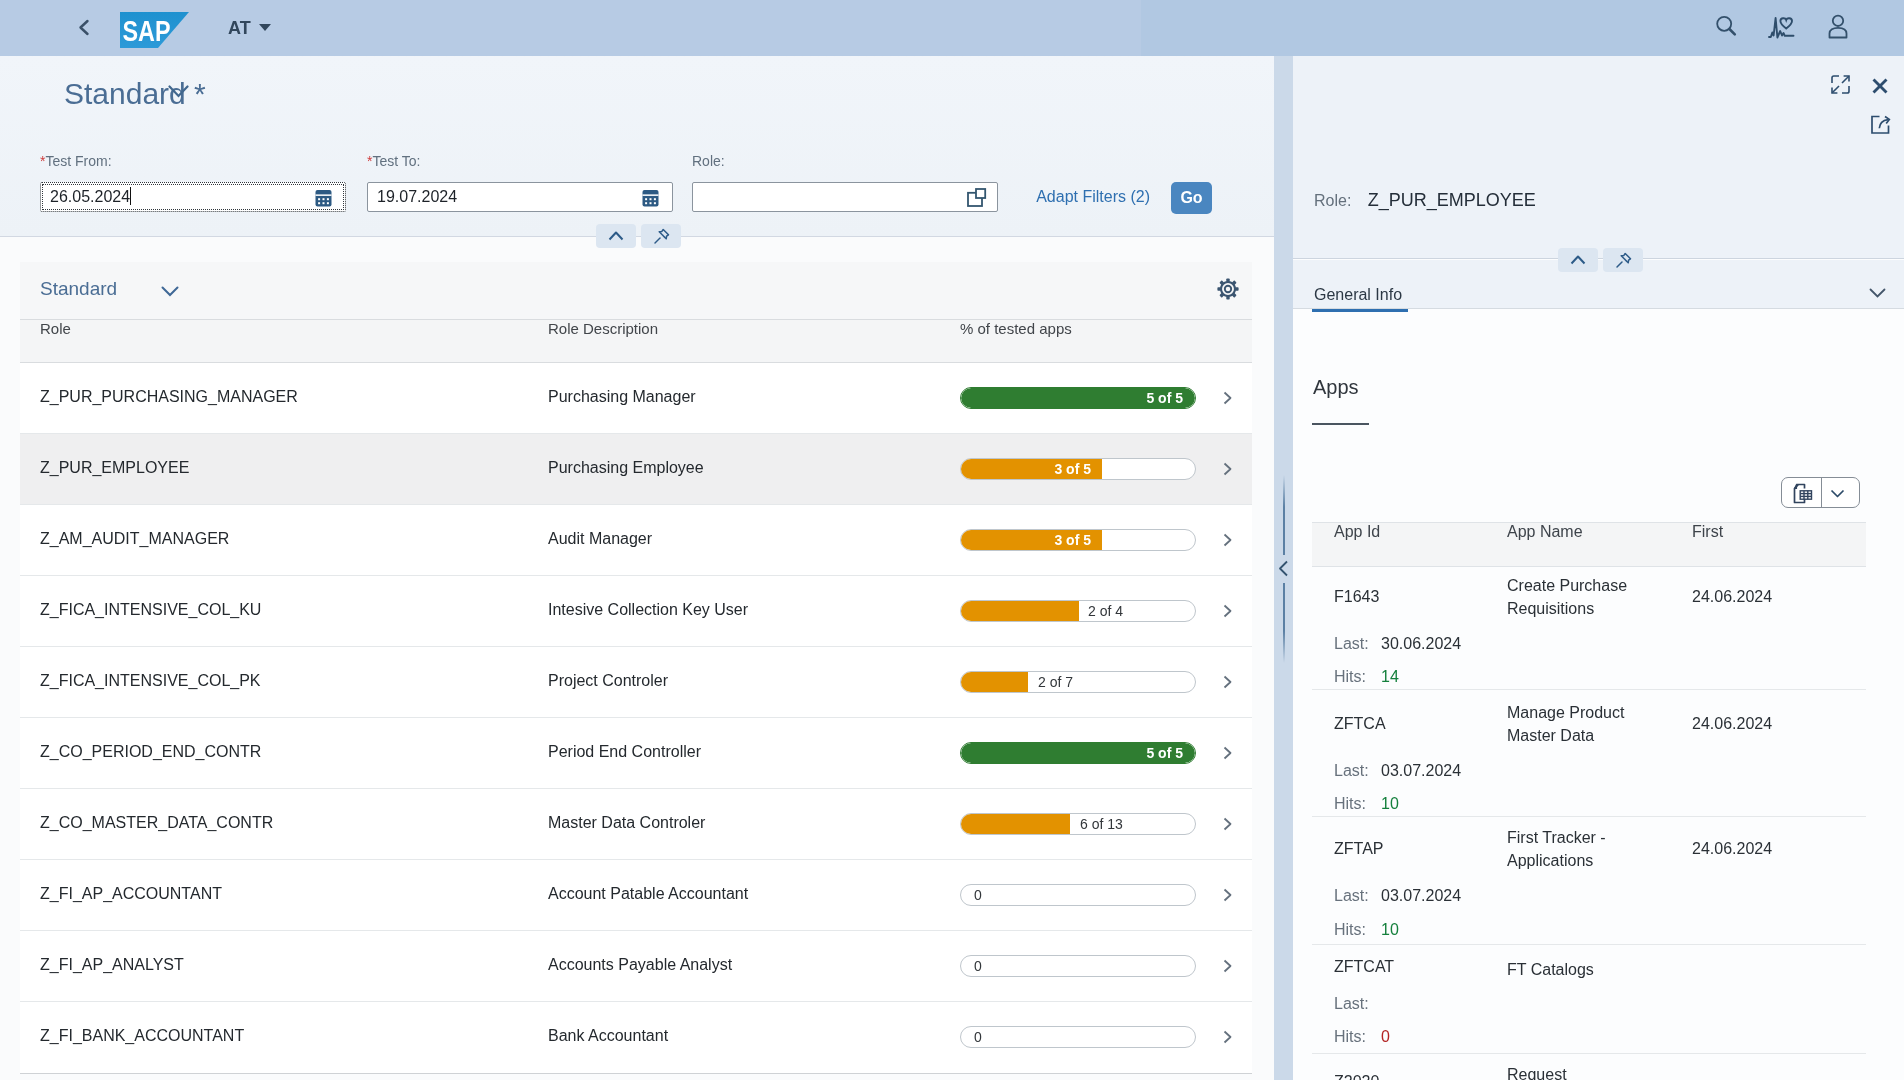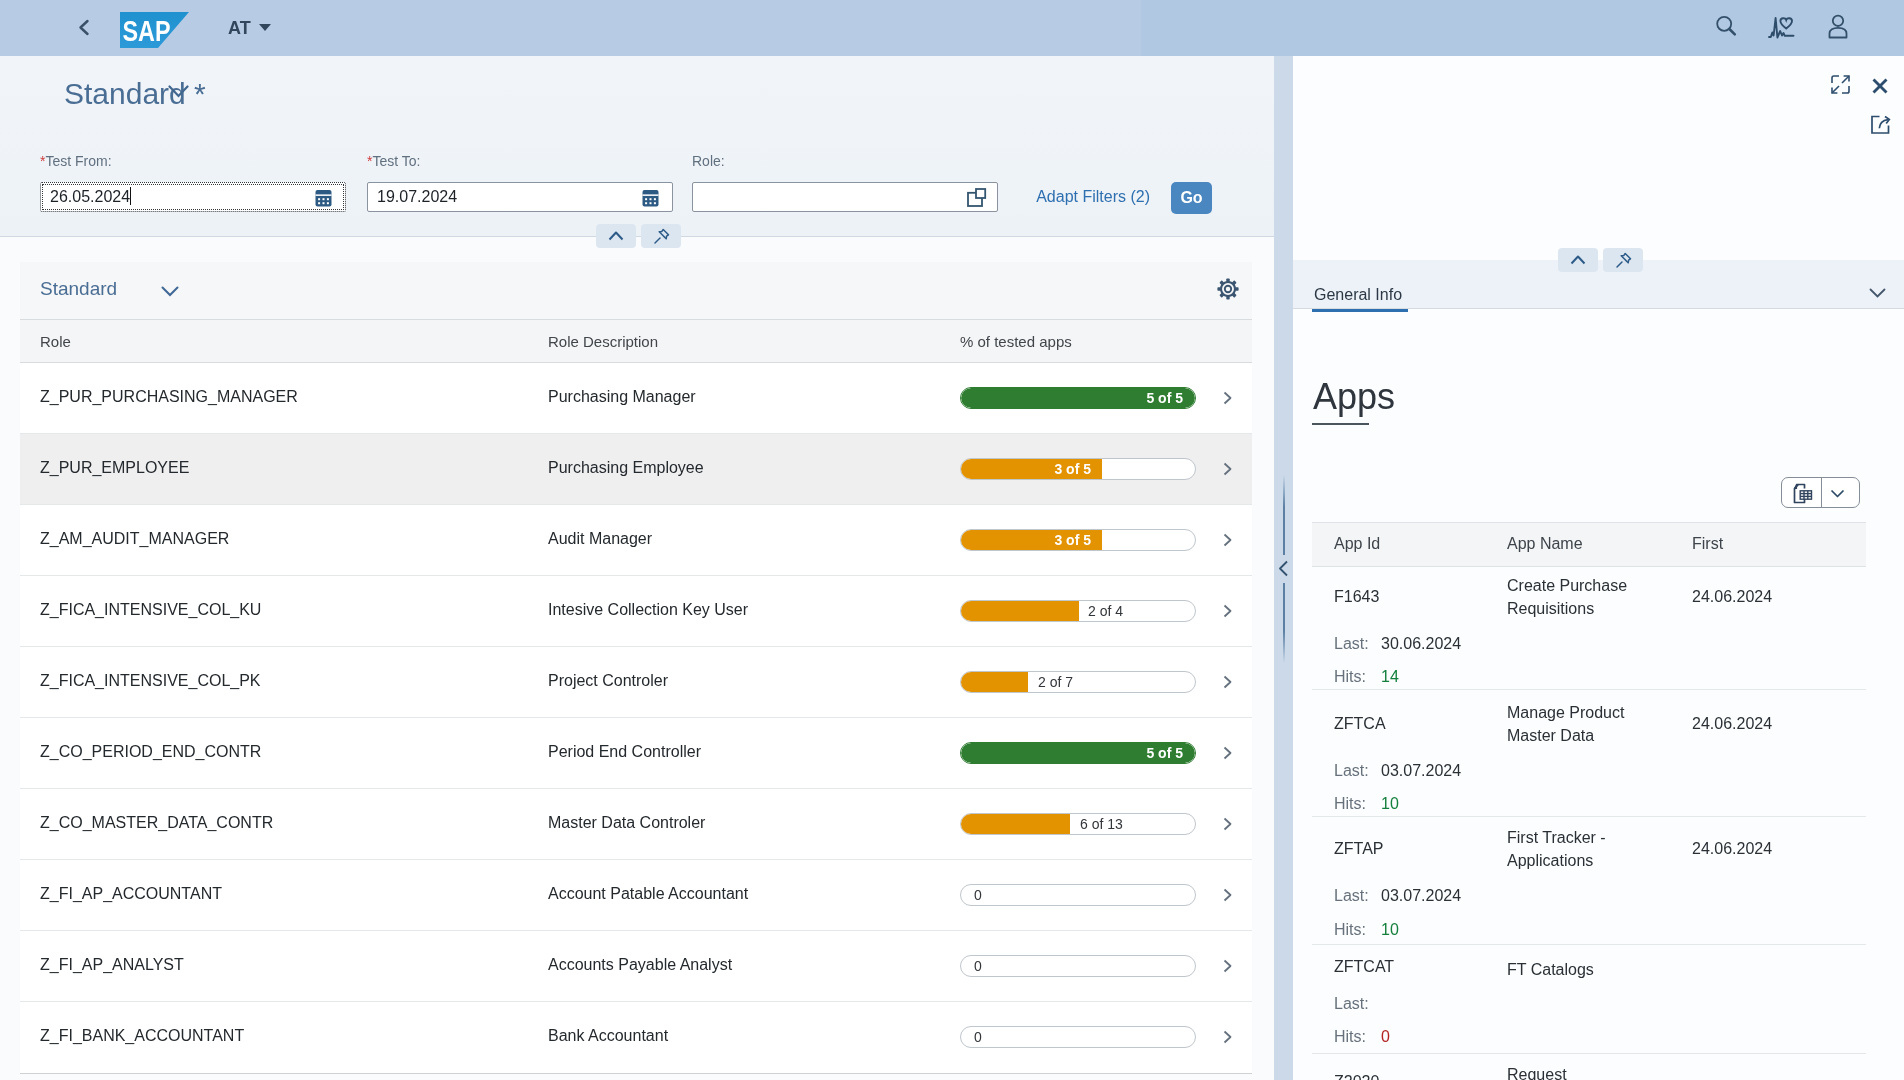--- a/index.html
+++ b/index.html
@@ -30,21 +30,21 @@
 #gobtn { position:absolute; left:1171px; top:126px; width:41px; height:32px; background:#4a86c0; border-radius:5px; color:#fff; font-size:16px; font-weight:600; text-align:center; line-height:32px; }
 .chipbtn { position:absolute; width:40px; height:24px; background:#dce6f1; border-radius:4px; z-index:6; }
 #colbtn { left:596px; top:168px; }
 #pinbtn { left:641px; top:168px; }
 
 
 #tcard { position:absolute; left:20px; top:206px; width:1232px; height:812px; background:#fff; border-bottom:1px solid #cfd2d5; overflow:hidden; }
 #ttitlebar { position:absolute; left:0; top:0; width:1232px; height:57px; background:#f6f7f8; }
 #ttitle { position:absolute; left:20px; top:16px; font-size:19px; color:#4a6d94; }
 #thead { position:absolute; left:0; top:57px; width:1232px; height:44px; background:#f4f5f6; border-top:1px solid #d9dcdf; border-bottom:1px solid #d9dcdf; font-size:15px; color:#41454a; }
-#thead span { position:absolute; top:13px; }
+#thead span { position:absolute; top:0; }
 .trow { position:absolute; left:0; width:1232px; height:71px; border-bottom:1px solid #e5e8ea; background:#fff; font-size:16px; color:#24292e; }
 .trow.sel { background:#efeff0; }
 .trow .c1 { position:absolute; left:20px; top:25px; }
 .trow .c2 { position:absolute; left:528px; top:25px; }
 .bar { position:absolute; left:940px; top:24px; width:236px; height:22px; border:1px solid #bfc6cc; border-radius:11px; background:#fff; overflow:hidden; }
 .bar .fill { position:absolute; left:0; top:0; bottom:0; }
 .bar .fg { background:#2f7d31; }
 .bar .fo { background:#e39200; }
 .bar .txtw { position:absolute; top:0; height:20px; line-height:20px; font-size:14px; font-weight:700; color:#fff; }
 .bar .txtd { position:absolute; top:0; height:20px; line-height:20px; font-size:14px; color:#32363a; }
@@ -59,27 +59,27 @@
 
 #rightpanel { position:absolute; left:1293px; top:56px; width:611px; height:1024px; background:#fcfdfe; }
 #rphead { position:absolute; left:0; top:0; width:611px; height:203px; background:#edf2f8; border-bottom:1px solid #cdd5df; }
 #rolerow { position:absolute; left:21px; top:134px; font-size:16px; color:#64707c; }
 #rolerow b { font-size:18px; font-weight:400; color:#242e39; margin-left:12px; }
 #rpbtn1 { left:265px; top:192px; }
 #rpbtn2 { left:310px; top:192px; }
 #tabrow { position:absolute; left:0; top:204px; width:611px; height:49px; background:#edf2f8; border-bottom:1px solid #d5dbe1; }
 #tabtxt { position:absolute; left:21px; top:26px; font-size:16px; color:#2c3845; }
 #tabul { position:absolute; left:19px; top:49px; width:96px; height:3px; background:#2e6fb0; z-index:2; }
-#apps { position:absolute; left:20px; top:320px; font-size:36px; color:#30363d; }
+#apps { position:absolute; left:20px; top:320px; font-size:20px; color:#30363d; }
 #appsul { position:absolute; left:19px; top:367px; width:57px; height:2px; background:#4a5560; }
 #expgrp { position:absolute; left:488px; top:421px; width:79px; height:31px; background:#fff; border:1px solid #858d96; border-radius:7px; }
 #expgrp .div { position:absolute; left:39px; top:0; width:1px; height:29px; background:#858d96; }
 #apptbl { position:absolute; left:19px; top:466px; width:554px; border-top:1px solid #dfe3e7; }
 #apphead { position:absolute; left:0; top:0; width:554px; height:44px; background:#f4f5f6; border-bottom:1px solid #dfe3e7; font-size:16px; color:#3e444b; }
-#apphead span { position:absolute; top:12px; }
+#apphead span { position:absolute; top:0; }
 .arow { position:absolute; left:0; width:554px; border-bottom:1px solid #e5e8ea; font-size:16px; color:#2a3036; }
 .arow .aid { position:absolute; left:22px; }
 .arow .anm { position:absolute; left:195px; width:150px; line-height:23px; }
 .arow .afr { position:absolute; left:380px; }
 .arow .lbl { position:absolute; left:22px; color:#67717c; }
 .arow .val { position:absolute; left:69px; }
 .hitg { color:#15803d; }
 .hitr { color:#b32424; }
 svg { display:block; }
 </style>
@@ -334,20 +334,23 @@
     </svg>
       <svg class="abs" style="left:1870px;top:114px;z-index:5" width="21" height="21" viewBox="0 0 21 21">
       <g fill="none" stroke="#2d4d6e" stroke-width="1.7">
         <path d="M9.5,2.5 H2 V19 H18.5 V11.5"></path>
         <path d="M9.3,14.3 C9.6,9.8 12.3,6.3 18,5.6"></path>
         <path d="M15,2.5 L19.3,5.4 L16.2,9.4"></path>
       </g>
     </svg>
 
   <div id="rightpanel">
+    <div id="rphead">
+      <div id="rolerow">Role: <b>Z_PUR_EMPLOYEE</b></div>
+    </div>
     <div class="chipbtn" id="rpbtn1">
         <svg style="margin:7px auto 0" width="16" height="10" viewBox="0 0 16 10">
           <polyline points="1.5,8.5 8,1.5 14.5,8.5" fill="none" stroke="#2d5b88" stroke-width="2" stroke-linejoin="round"></polyline>
         </svg>
       </div>
     <div class="chipbtn" id="rpbtn2">
         <svg style="margin:4px auto 0" width="17" height="17" viewBox="0 0 17 17">
           <path d="M2,15 L7,10" stroke="#2d5b88" stroke-width="1.5" fill="none" stroke-linecap="round"></path>
           <path d="M10.2,1.5 L15.5,6.8 L13.6,8.1 L13.2,10.8 L6.2,3.8 L8.9,3.4 Z M9.7,7.3 L12,9.6" fill="none" stroke="#2d5b88" stroke-width="1.5" stroke-linejoin="round"></path>
         </svg>

